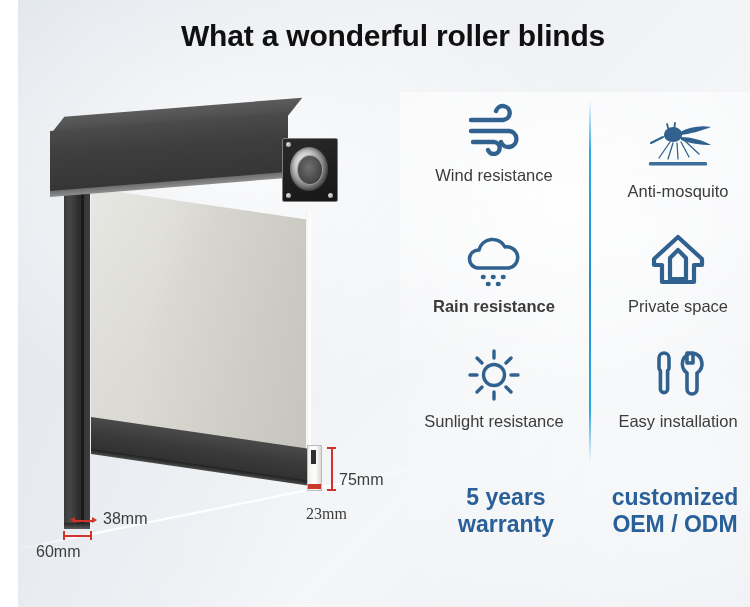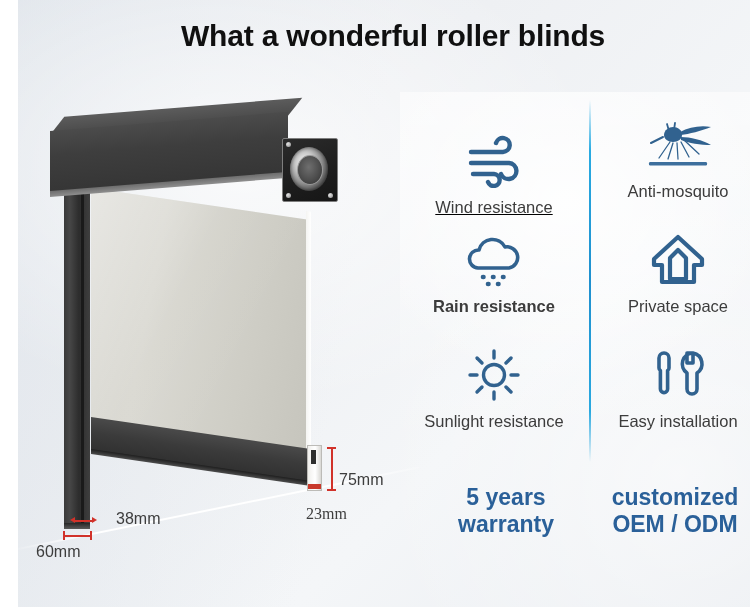--- a/index.html
+++ b/index.html
@@ -313,21 +313,21 @@
     height: 62px;
     display: flex;
     align-items: center;
     justify-content: center;
   }
   .feature .flabel {
     margin-top: 6px;
     font-size: 16.5px;
     color: #3c3c3c;
   }
-  #f-wind   { left: 2px;   top: 38px; text-decoration: underline; }
+  #f-wind   { left: 2px;   top: 6px; }
   #f-mosq   { left: 186px; top: 22px; }
   #f-rain   { left: 2px;   top: 137px; font-weight: bold; }
   #f-priv   { left: 186px; top: 137px; }
   #f-sun    { left: 2px;   top: 252px; }
   #f-easy   { left: 186px; top: 252px; }
 
   
   .promo {
     position: absolute;
     text-align: center;
@@ -386,21 +386,21 @@
     <div class="dim-line-v" style="left:313px; top:352px; height:43px;"></div>
     <div class="dim-cap-v" style="left:309px; top:352px;"></div>
     <div class="dim-cap-v" style="left:309px; top:394px;"></div>
     <div class="dim-label" style="left:321px; top:376px;">75mm</div>
 
     <div class="dim-label" style="left:288px; top:410px;font-family:Liberation Serif, serif;">23mm</div>
 
     <div class="dim-line-h" style="left:56px; top:425px; width:20px;"></div>
     <div class="dim-arrow-l" style="left:52px; top:422px;"></div>
     <div class="dim-arrow-r" style="left:74px; top:422px;"></div>
-    <div class="dim-label" style="left:98px; top:415px;">38mm</div>
+    <div class="dim-label" style="left:85px; top:415px;">38mm</div>
 
     <div class="dim-line-h" style="left:45px; top:440px; width:28px;"></div>
     <div class="dim-cap-h" style="left:45px; top:436px;"></div>
     <div class="dim-cap-h" style="left:72px; top:436px;"></div>
     <div class="dim-label" style="left:18px; top:448px;">60mm</div>
   </div>
 
   <div id="features">
     <div id="panel-glow"></div>
     <div id="divider"></div>

